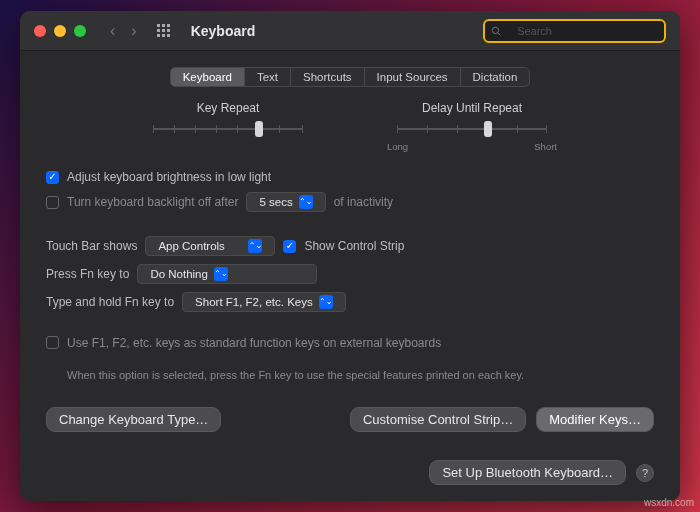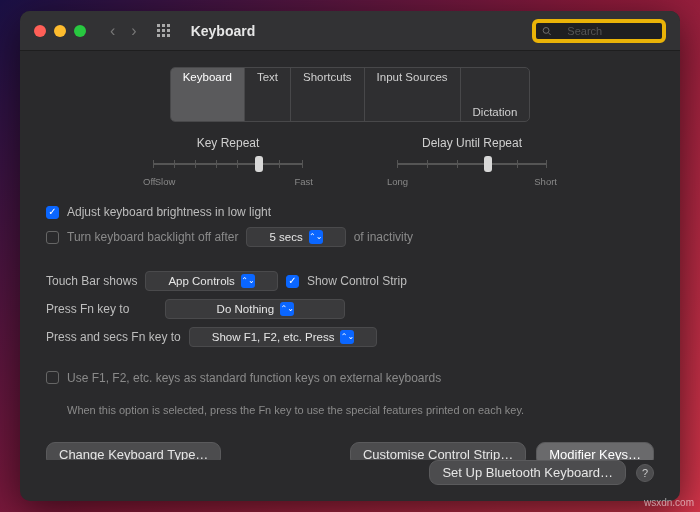--- a/index.html
+++ b/index.html
@@ -10,46 +10,46 @@
   .dot { width: 12px; height: 12px; border-radius: 50%; }
   .dot.r { background: #ff5f57; }
   .dot.y { background: #febc2e; }
   .dot.g { background: #28c840; }
   .navbtns { display: flex; gap: 16px; margin-left: 16px; }
   .navarrow { color: #777; font-size: 16px; cursor: default; }
   .gridicon { width:14px; height:14px; display:grid; grid-template-columns:repeat(3,3px); grid-template-rows:repeat(3,3px); gap:2px; margin-left:12px; }
   .gridicon span { background:#aaa; width:3px; height:3px; }
   .title { color: #e6e6e6; font-size: 14px; font-weight: 600; margin-left: 12px; }
   .spacer { flex: 1; }
-  .search { display:flex; align-items:center; background:#1f1f21; border:4px solid #eab308; border-radius:6px; height:24px; width:134px; padding:0 6px; gap:16px;}
+  .search { display:flex; align-items:center; background:#1f1f21; border:2px solid #eab308; border-radius:6px; height:24px; width:183px; padding:0 6px; gap:16px;}
   .search svg { width:12px; height:12px; }
   .search input { background:transparent; border:none; outline:none; color:#aaa; font-size:11px; width:100%; }
   .search input::placeholder { color:#555; }
   .content { flex:1; padding: 14px 26px 14px 26px; overflow:auto; color:#bdbdbd; font-size:12px; }
   .tabs { display:flex; justify-content:center; margin: 2px 0 14px 0; }
   .tabrow { display:flex; border:1px solid #48484a; border-radius:5px; overflow:hidden; background:#2f2f31;}
   .tab { padding:3px 12px; font-size:11.5px; color:#d0d0d0; border-right:1px solid #48484a; cursor:default;}
-  .tab:last-child { border-right:none;margin-top:35px; }
+  .tab:last-child { border-right:none; }
   .tab.active { background:#5a5a5c; color:#fff; }
   .sliders { display:flex; justify-content:space-around; margin:0 60px 18px 60px; }
   .slblock { display:flex; flex-direction:column; align-items:center; gap:4px; width:200px;}
   .slblock .lbl { font-size:12px; color:#cfcfcf; }
   .track { position:relative; width:150px; height:20px; display:flex; align-items:center; }
   .track .line { position:absolute; height:2px; background:#555; width:100%; top:9px; }
   .track .tick { position:absolute; width:1px; height:8px; background:#555; top:6px; }
   .track .knob { position:absolute; width:8px; height:16px; background:#d8d8d8; border-radius:3px; top:2px; }
   .sublabels { display:flex; justify-content:space-between; width:170px; font-size:9.5px; color:#888; margin-top:-2px;}
   .row { display:flex; align-items:center; gap:8px; margin:8px 0; }
   .chk { width:13px; height:13px; border-radius:3px; border:1px solid #666; display:inline-flex; align-items:center; justify-content:center; flex-shrink:0;}
   .chk.on { background:#0a66ff; border-color:#0a66ff; }
   .chk.on::after { content:"✓"; color:#fff; font-size:10px; line-height:1; }
-  .select { background:#3a3a3c; color:#e6e6e6; font-size:11.5px; padding:2px 22px; border-radius:4px; display:inline-flex; align-items:center; gap:6px; border:0.5px solid #4a4a4c;}
+  .select { background:#3a3a3c; color:#e6e6e6; font-size:11.5px; padding:2px 12px; border-radius:4px; display:inline-flex; align-items:center; gap:6px; border:0.5px solid #4a4a4c;}
   .select .arr { background:#0a66ff; border-radius:3px; width:14px; height:14px; display:flex; align-items:center; justify-content:center; font-size:8px; color:#fff; line-height:1;}
   .select.wide { min-width:130px; justify-content:space-between;}
-  .select.vwide { min-width:180px; justify-content:center;margin-left:28px;}
+  .select.vwide { min-width:180px; justify-content:flex-start;}
   .muted { color:#8a8a8a;text-align:center; }
   .subtext { font-size:11px; color:#8a8a8a; margin-left:21px; margin-top:18px; line-height:1.4; max-width:520px;}
   .btnrow { display:flex; gap:10px; margin-top:24px; align-items:center;}
   .btn { background:#4c4c4e; color:#e6e6e6; font-size:13px; padding:4px 12px; border-radius:9px; border:0.5px solid #5a5a5c; cursor:default;}
   .btn.primary { background:#6a6a6c; color:#fff;}
   .footer { display:flex; justify-content:flex-end; align-items:center; gap:10px; padding:0 26px 16px 0;}
   .help { width:18px; height:18px; border-radius:50%; background:#4c4c4e; color:#ccc; display:flex; align-items:center; justify-content:center; font-size:11px; border:0.5px solid #5a5a5c;}
   .watermark { position:fixed; bottom:4px; right:6px; font-size:10px; color:rgba(255,255,255,0.55);}
 </style>
 </head>
@@ -106,25 +106,20 @@
           <div class="line"></div>
           <div class="tick" style="left:0%"></div>
             <div class="tick" style="left:14%"></div>
             <div class="tick" style="left:28%"></div>
             <div class="tick" style="left:42%"></div>
             <div class="tick" style="left:56%"></div>
             <div class="tick" style="left:70%"></div>
             <div class="tick" style="left:84%"></div>
             <div class="tick" style="left:99%"></div>
           <div class="knob" style="left:68%"></div>
-        </div>
-        <div class="sublabels">
-          <span>Off</span>
-          <span style="margin-left:-120px">Slow</span>
-          <span>Fast</span>
         </div>
       </div>
       <div class="slblock">
         <div class="lbl">Delay Until Repeat</div>
         <div class="track">
           <div class="line"></div>
           <div class="tick" style="left:0%"></div>
             <div class="tick" style="left:20%"></div>
             <div class="tick" style="left:40%"></div>
             <div class="tick" style="left:60%"></div>
@@ -167,23 +162,23 @@
 
     <div class="row">
       <span>Press Fn key to</span>
       <span class="select vwide">
         <span>Do Nothing</span>
         <span class="arr">⌃⌄</span>
       </span>
     </div>
 
     <div class="row">
-      <span>Press and secs Fn key to</span>
+      <span>Type and hold Fn key to</span>
       <span class="select wide">
-        <span>Show F1, F2, etc. Press</span>
+        <span>Short F1, F2, etc. Keys</span>
         <span class="arr">⌃⌄</span>
       </span>
     </div>
 
     <div style="height:8px"></div>
 
     <div class="row" style="align-items:flex-start">
       <span class="chk"></span>
       <span class="muted">Use F1, F2, etc. keys as standard function keys on external keyboards</span>
     </div>

